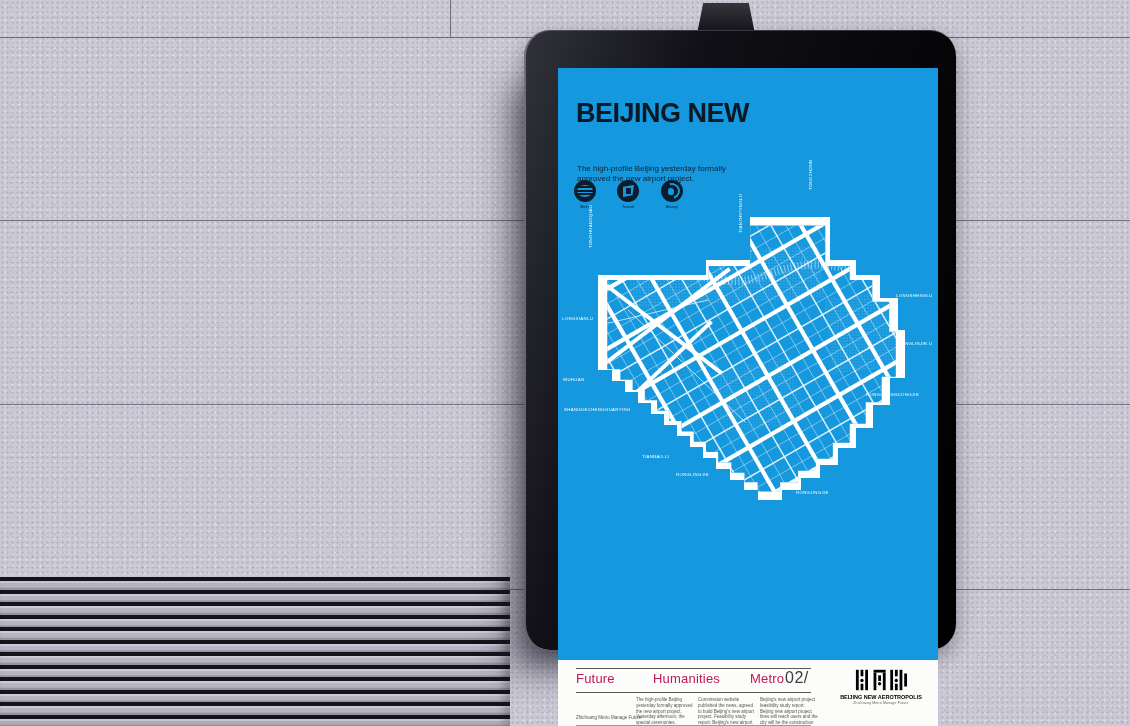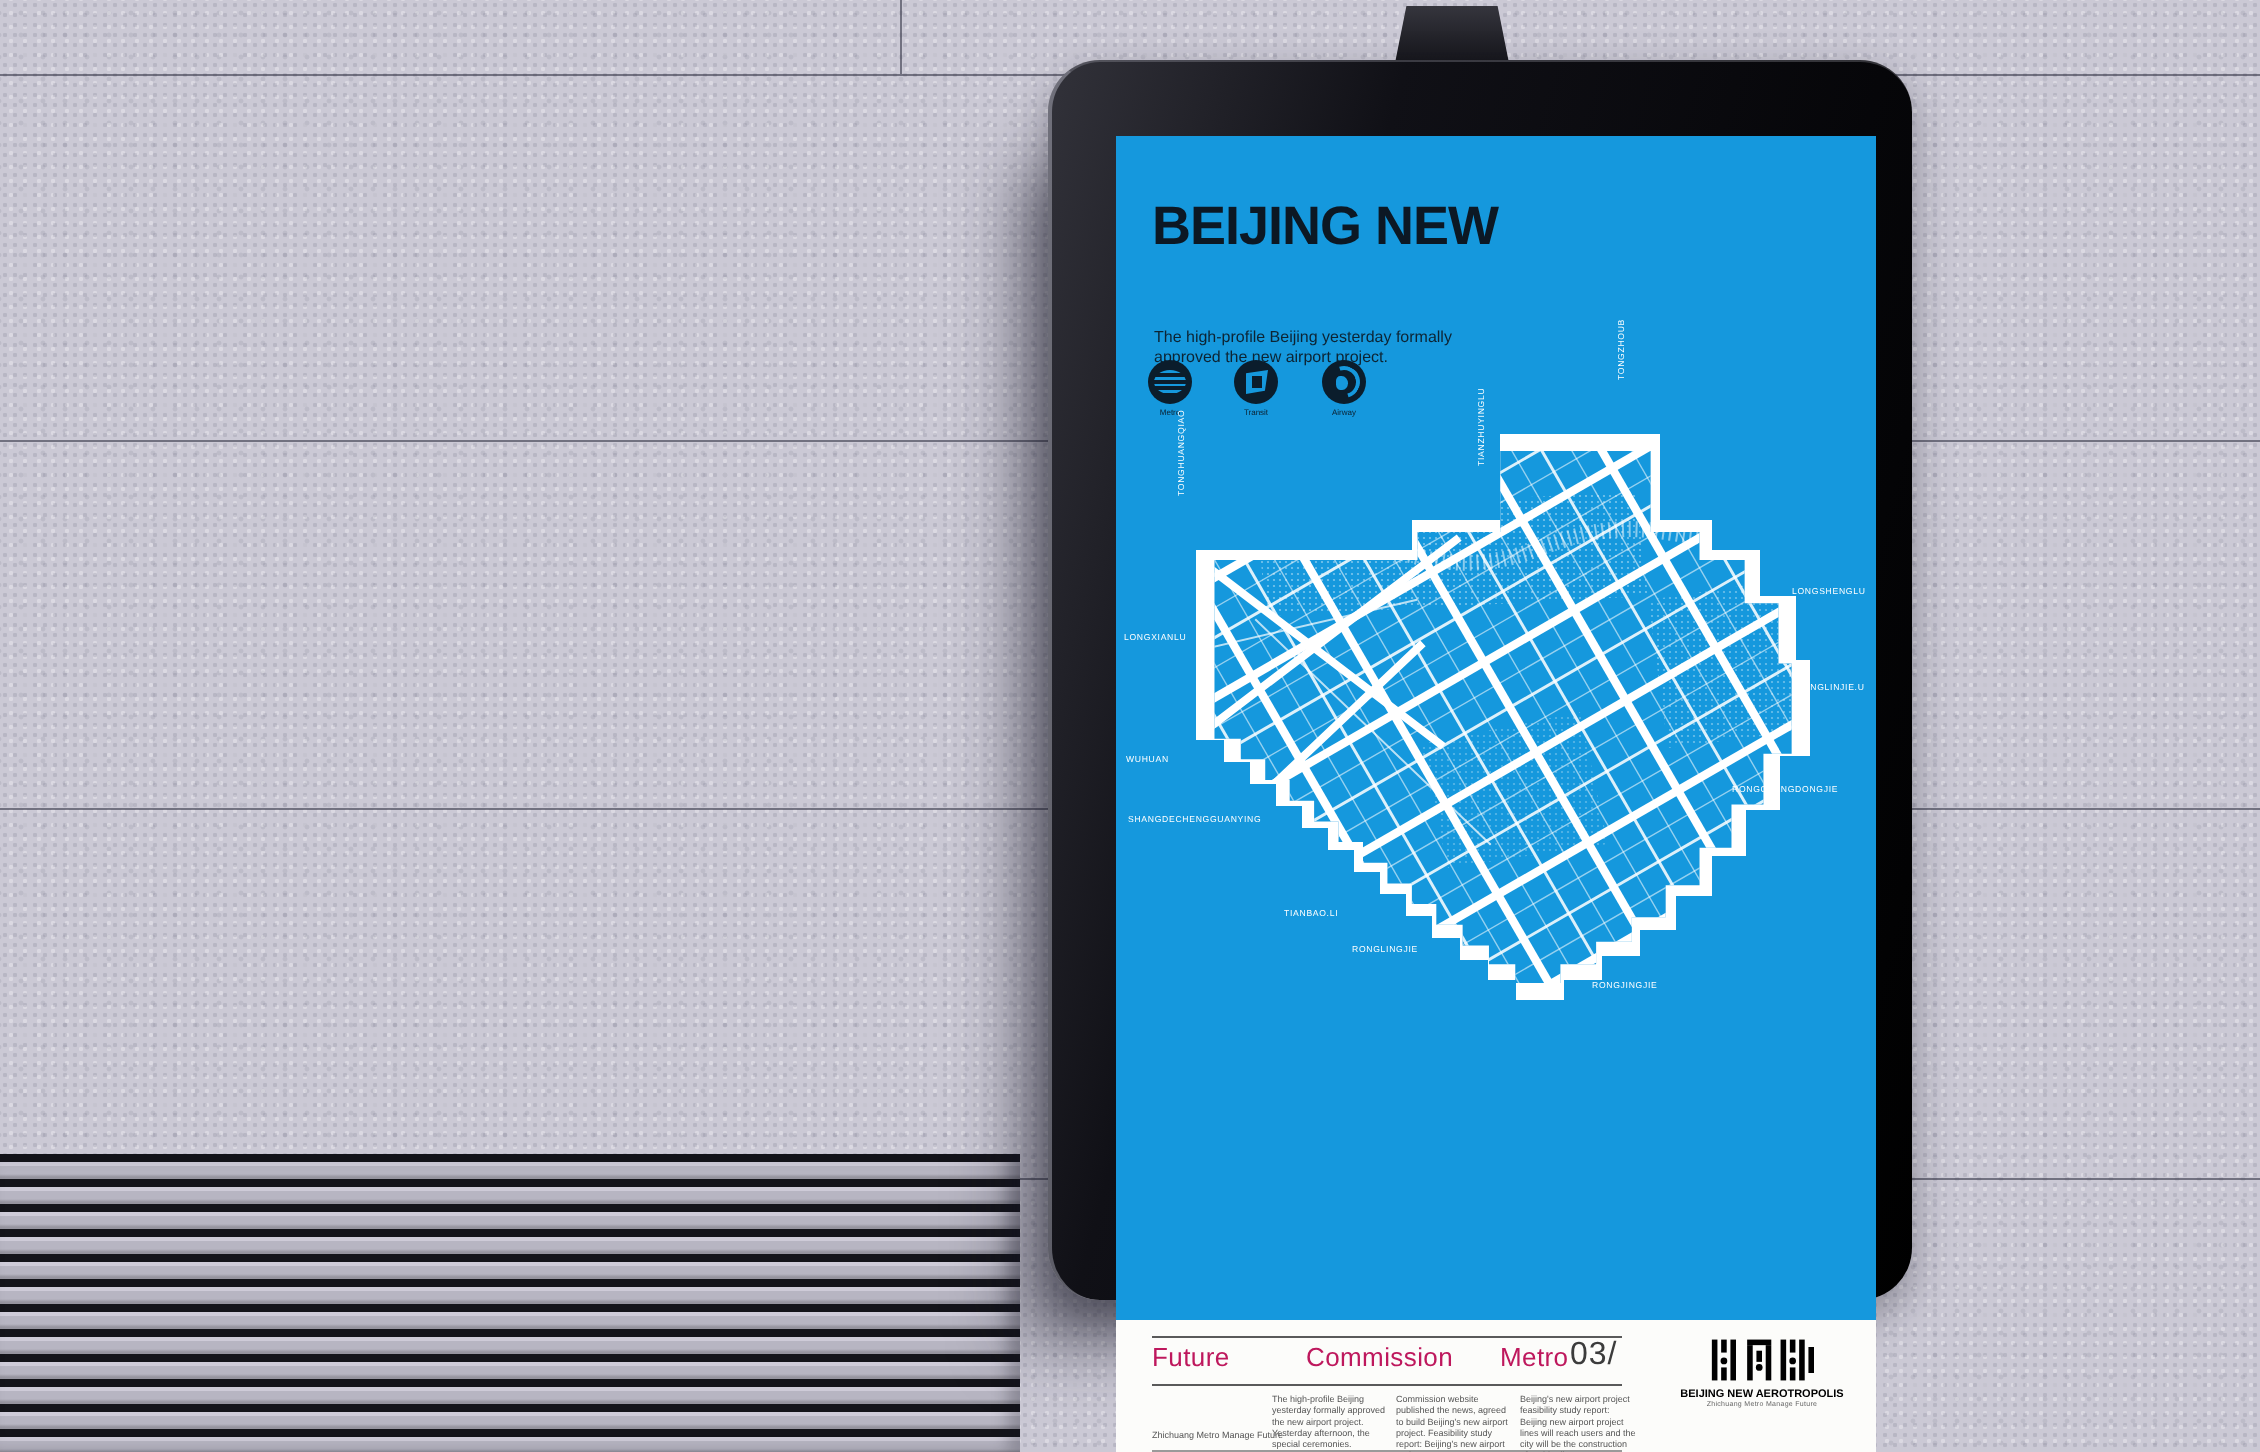--- a/index.html
+++ b/index.html
@@ -230,23 +230,23 @@
           <text x="238" y="334">RONGJINGJIE</text>
         </g>
       </svg>
 
       <div class="footer">
         <div class="hl" style="top:8px"></div>
         <div class="hl" style="top:32px"></div>
         <div class="hl b" style="top:65px"></div>
 
         <span class="f-title" style="left:18px">Future</span>
-        <span class="f-title" style="left:95px">Commission</span>
+        <span class="f-title" style="left:95px">Humanities</span>
         <span class="f-title" style="left:192px">Metro</span>
-        <span class="f-issue">03/</span>
+        <span class="f-issue">02/</span>
 
         <div class="f-col" style="left:78px">The high-profile Beijing yesterday formally approved the new airport project. Yesterday afternoon, the special ceremonies.</div>
         <div class="f-col" style="left:140px">Commission website published the news, agreed to build Beijing's new airport project. Feasibility study report: Beijing's new airport project cost.</div>
         <div class="f-col" style="left:202px">Beijing's new airport project feasibility study report: Beijing new airport project lines will reach users and the city will be the construction of rapid rail.</div>
         <div class="f-note">Zhichuang Metro Manage Future</div>
 
         <div class="logo">
           <svg viewBox="0 0 56 30">
             <g fill="#000000">
               <rect x="1" y="4" width="3" height="22"></rect>

